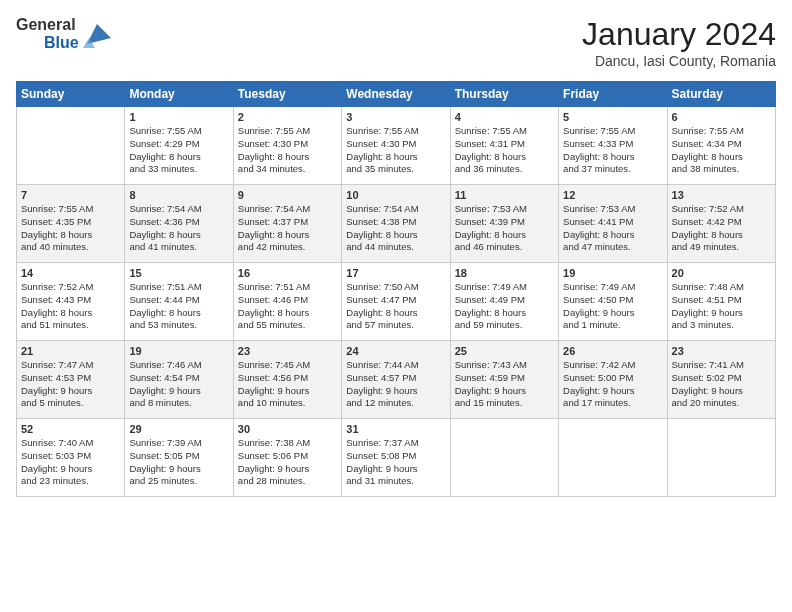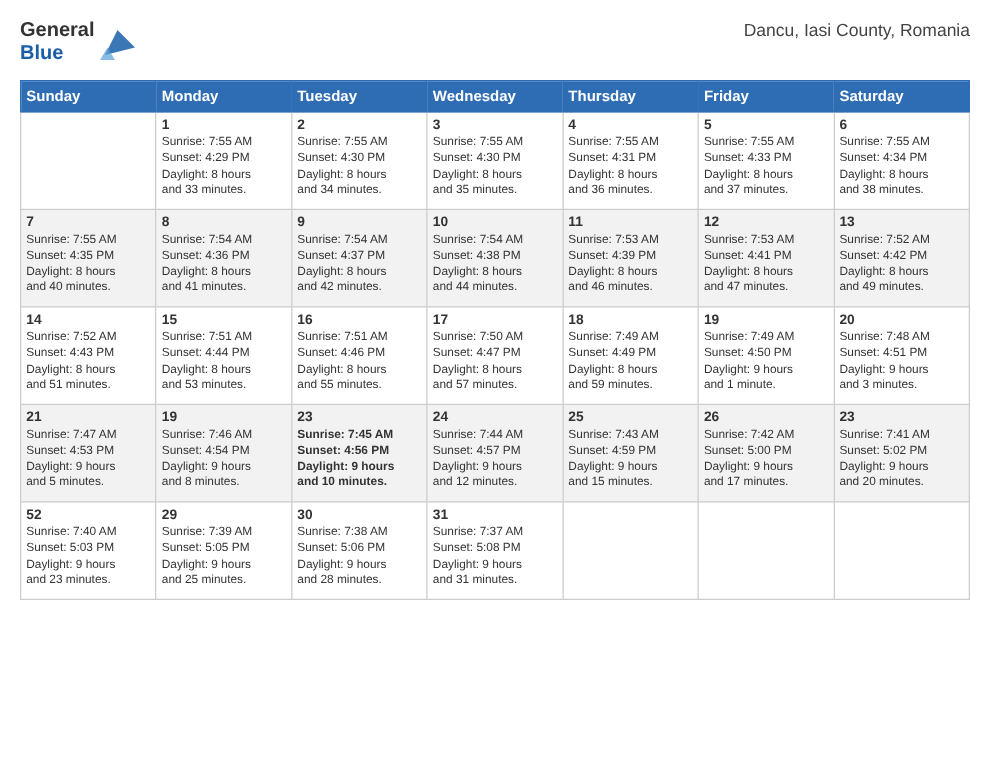--- a/index.html
+++ b/index.html
@@ -25,20 +25,21 @@
       display: flex;
       align-items: center;
     }
     .logo-general {
       color: #333;
       font-weight: bold;
     }
     .logo-blue {
       color: #1a5fa8;
       font-weight: bold;
+      margin-left: 28px;
     }
     .logo-icon {
       width: 28px;
       height: 28px;
       margin-left: 2px;
     }
     .title-block {
       text-align: right;
     }
     .month-title {
@@ -110,20 +111,21 @@
             <span class="logo-blue">Blue</span>
           </div>
           <svg class="logo-icon" viewBox="0 0 28 28" xmlns="http://www.w3.org/2000/svg">
             <polygon points="4,24 14,4 28,18" fill="#1a5fa8" opacity="0.85"></polygon>
             <polygon points="0,28 12,28 6,18" fill="#5a9fd4" opacity="0.7"></polygon>
           </svg>
         </div>
       </div>
     </div>
     <div class="title-block">
+      <div class="month-title">January 2024</div>
       <div class="location">Dancu, Iasi County, Romania</div>
     </div>
   </div>
 
   <table>
     <thead>
       <tr>
         <th>Sunday</th>
         <th>Monday</th>
         <th>Tuesday</th>
@@ -291,21 +293,21 @@
           </td>
           <td>
             <span class="day-number">19</span>
             <div class="day-info" style="white-space: pre-line;">Sunrise: 7:46 AM
 Sunset: 4:54 PM
 Daylight: 9 hours
 and 8 minutes.</div>
           </td>
           <td>
             <span class="day-number">23</span>
-            <div class="day-info" style="white-space: pre-line; font-weight: bold;">Sunrise: 7:45 AM
+            <div class="day-info" style="white-space: pre-line;">Sunrise: 7:45 AM
 Sunset: 4:56 PM
 Daylight: 9 hours
 and 10 minutes.</div>
           </td>
           <td>
             <span class="day-number">24</span>
             <div class="day-info" style="white-space: pre-line;">Sunrise: 7:44 AM
 Sunset: 4:57 PM
 Daylight: 9 hours
 and 12 minutes.</div>

